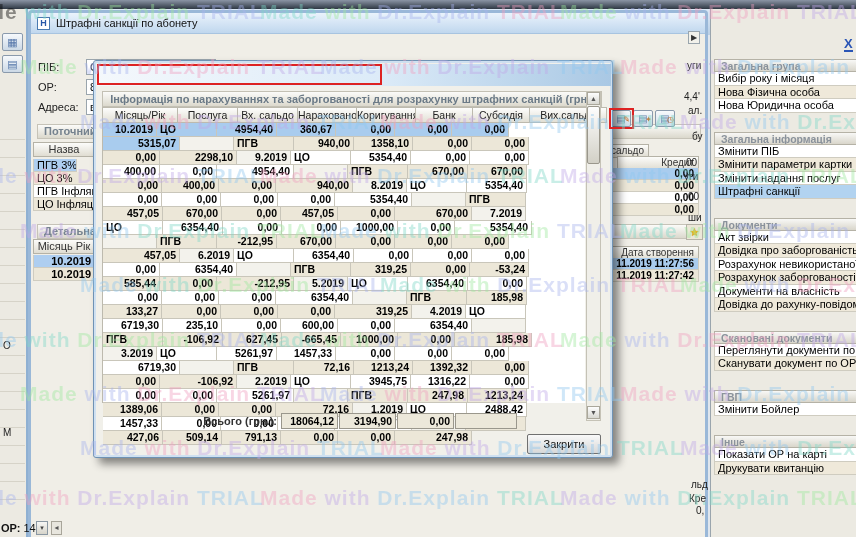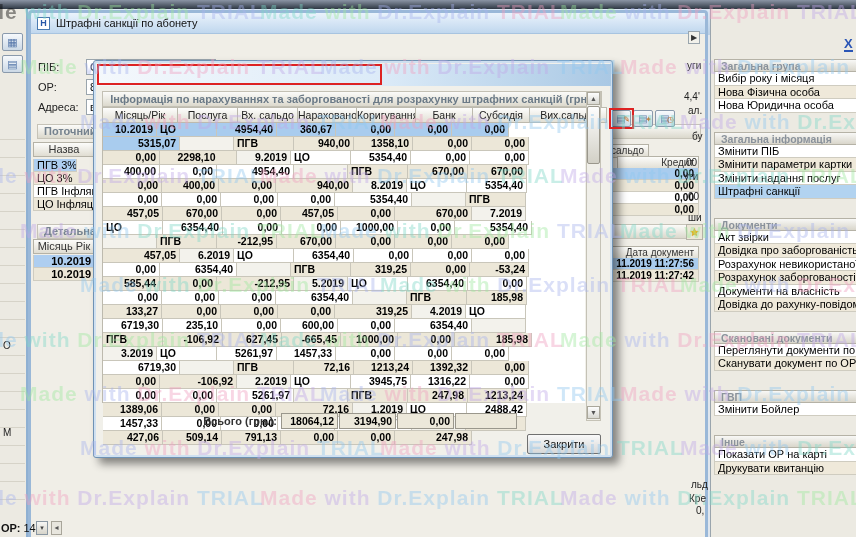--- a/index.html
+++ b/index.html
@@ -213,21 +213,21 @@
       </div>
     <div class="abs redbox" style="left:578px; top:95px; width:25px; height:21px; z-index:6"></div>
     <div class="abs rshead" style="left:568px; top:131px; width:50px">е сальдо</div>
     <div class="abs rshead" style="left:586px; top:143px; width:82px">Кредит</div>
     <div id="credit-cells">
         <div class="abs rscell" style="left: 568px; top: 155px; width: 100px; height: 12px; background: rgb(169, 204, 238);">0,00</div>
         <div class="abs rscell" style="left: 568px; top: 167px; width: 100px; height: 12px; background: rgb(236, 231, 216);">0,00</div>
         <div class="abs rscell" style="left: 568px; top: 179px; width: 100px; height: 12px; background: rgb(255, 255, 255);">0,00</div>
         <div class="abs rscell" style="left: 568px; top: 191px; width: 100px; height: 12px; background: rgb(236, 231, 216);">0,00</div>
       </div>
-    <div class="abs rshead" style="left:568px; top:233px; width:100px">Дата документ</div>
+    <div class="abs rshead" style="left:568px; top:233px; width:100px">Дата створення</div>
     <div id="date-cells">
         <div class="abs rscell" style="left: 566px; top: 245px; width: 102px; height: 12px; background: rgb(169, 204, 238);">11.2019 11:27:56</div>
         <div class="abs rscell" style="left: 566px; top: 257px; width: 102px; height: 12px; background: rgb(236, 231, 216);">11.2019 11:27:42</div>
       </div>
   </div>
 
   <div class="abs" id="star-btn">★</div>
   <div class="abs" id="splitter-arrow">▶</div>
 
   <div class="abs" id="sidebar">
@@ -287,21 +287,21 @@
           <div class="tcell num" style="width: 77px;">5315,07</div>
         </div>
         <div class="trow beige">
           <div class="tcell mon num" style="width: 54px;"></div>
           <div class="tcell svc" style="width: 60px;">ПГВ</div>
           <div class="tcell num" style="width: 60px;">940,00</div>
           <div class="tcell num" style="width: 59px;">1358,10</div>
           <div class="tcell num" style="width: 59px;">0,00</div>
           <div class="tcell num" style="width: 57px;">0,00</div>
           <div class="tcell num" style="width: 57px;">0,00</div>
-          <div class="tcell num" style="width: 77px; text-align: center;">2298,10</div>
+          <div class="tcell num" style="width: 77px;">2298,10</div>
         </div>
         <div class="trow white">
           <div class="tcell mon num" style="width: 54px;">9.2019</div>
           <div class="tcell svc" style="width: 60px;">ЦО</div>
           <div class="tcell num" style="width: 60px;">5354,40</div>
           <div class="tcell num" style="width: 59px;">0,00</div>
           <div class="tcell num" style="width: 59px;">0,00</div>
           <div class="tcell num" style="width: 57px;">400,00</div>
           <div class="tcell num" style="width: 57px;">0,00</div>
           <div class="tcell num" style="width: 77px;">4954,40</div>

